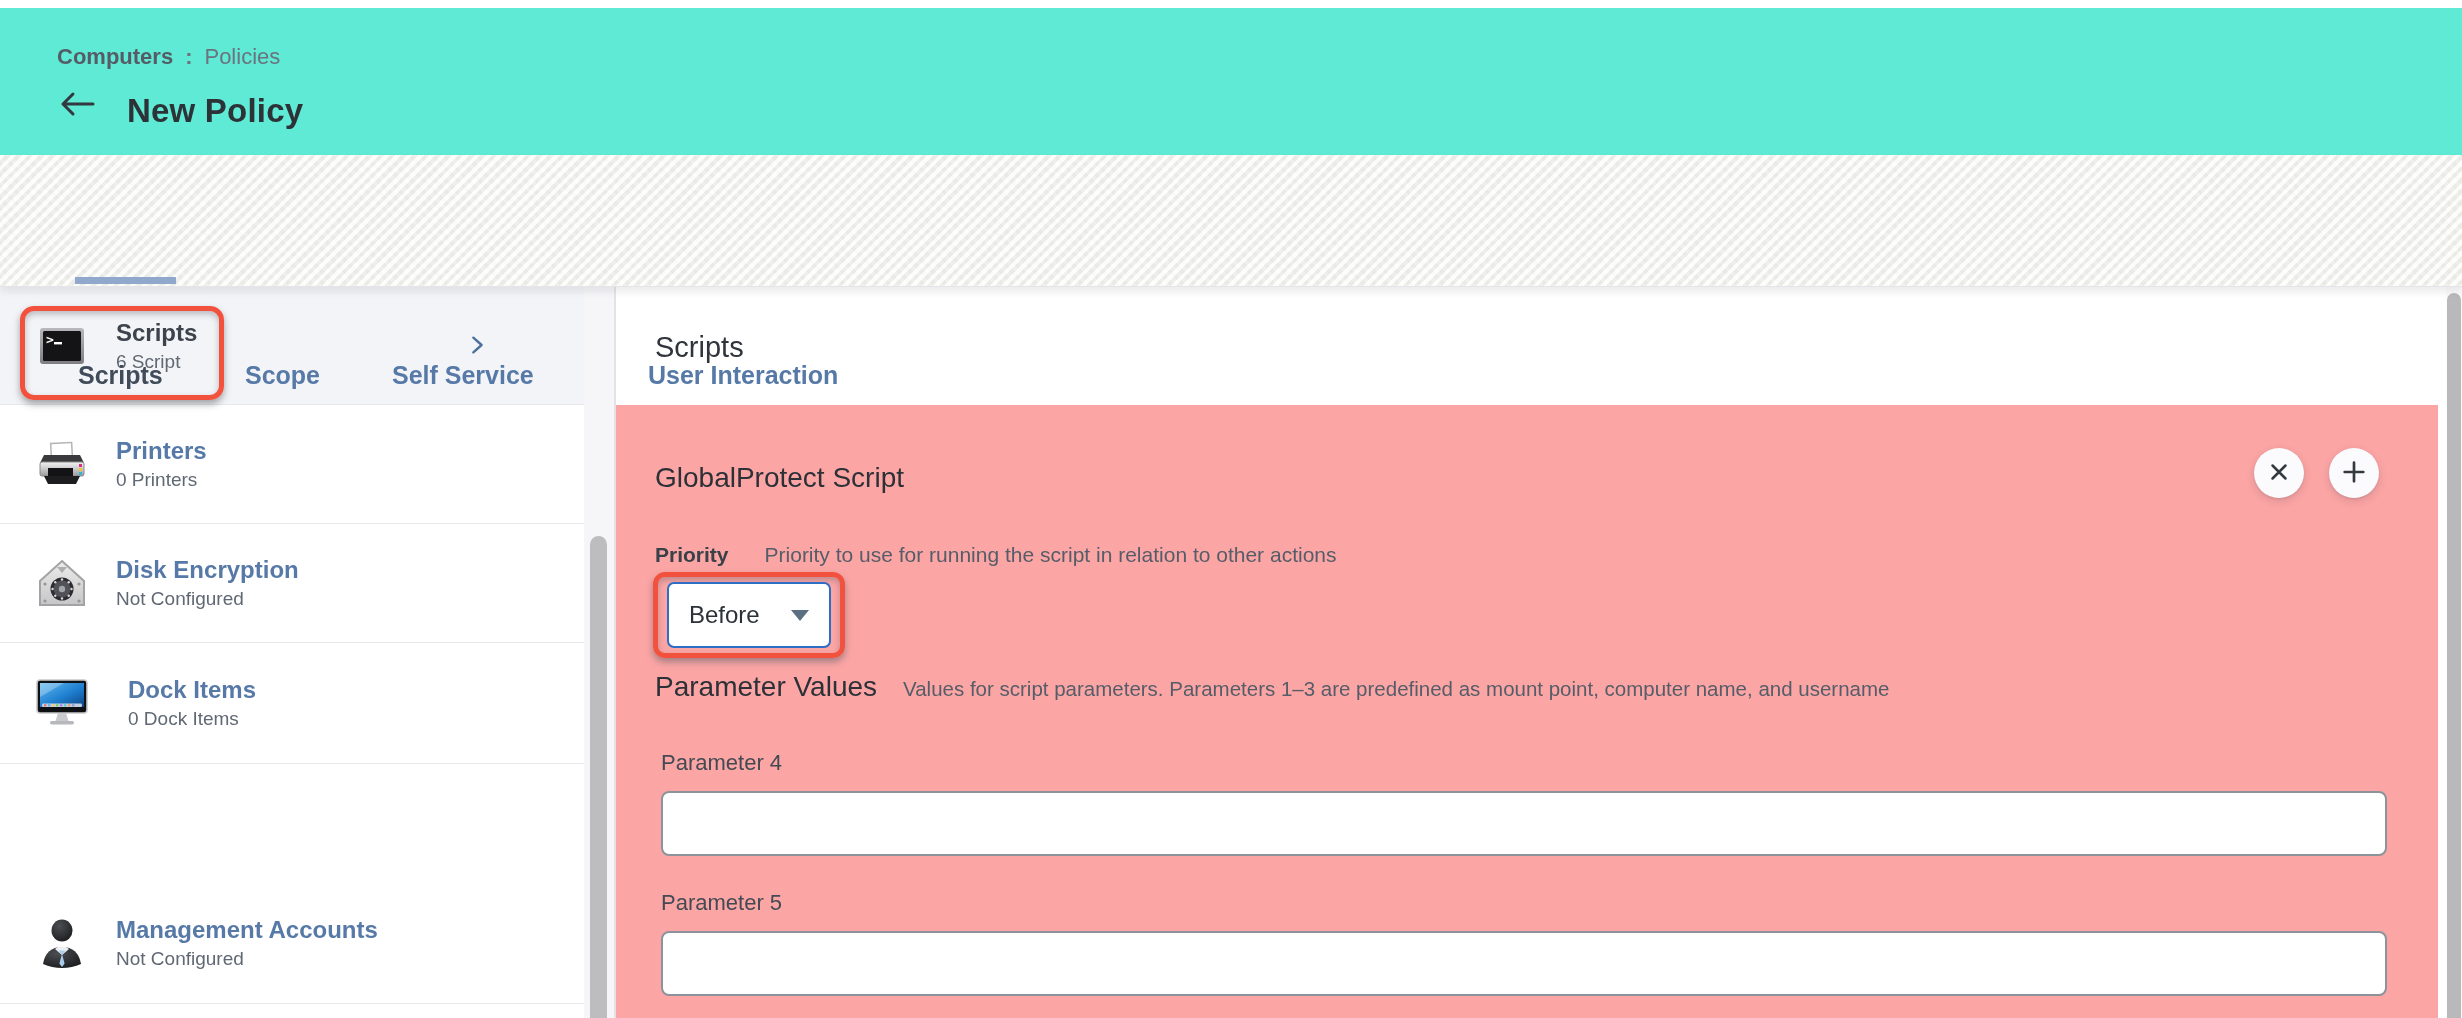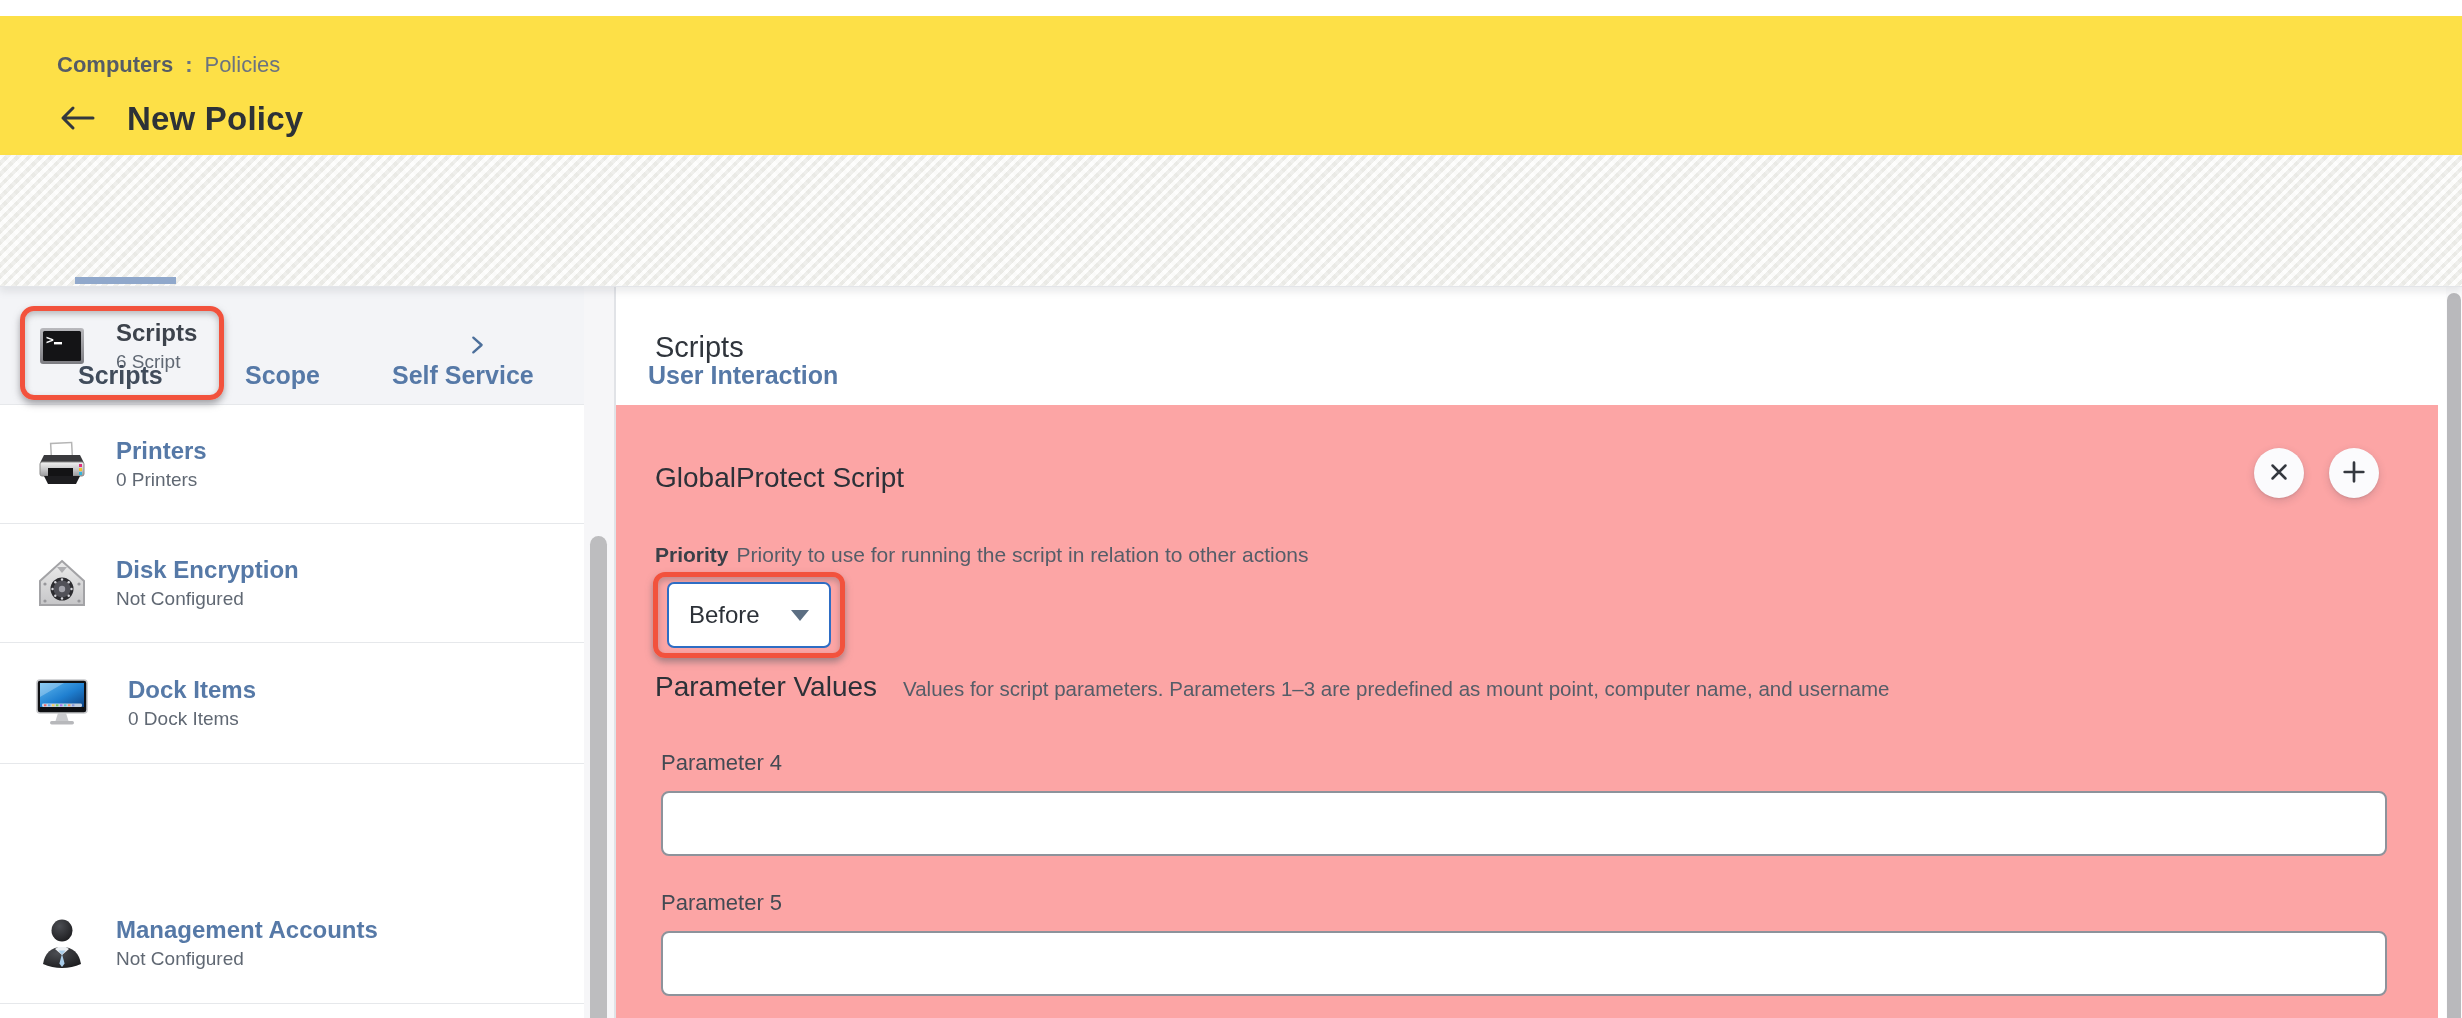--- a/index.html
+++ b/index.html
@@ -5,27 +5,27 @@
   * { margin:0; padding:0; box-sizing:border-box; }
   html,body { background:#ffffff; }
   .screen {
     position:relative; width:2462px; height:1018px; overflow:hidden;
     font-family:"Liberation Sans", sans-serif; background:#ffffff;
     -webkit-font-smoothing:antialiased;
   }
 
   
   .app-header {
-    position:absolute; left:0; top:16px; width:2462px; height:176px;
-    background:#fde047; border-bottom:2px solid #d9dde2;
+    position:absolute; left:0; top:8px; width:2462px; height:176px;
+    background:#5eead4; border-bottom:2px solid #d9dde2;
   }
   .breadcrumb { position:absolute; left:57px; top:36px; font-size:22px; color:#6b7380; display:flex; gap:12px; align-items:baseline; }
   .breadcrumb .crumb-strong { font-weight:bold; color:#555c66; }
   .breadcrumb .crumb-sep { font-weight:bold; color:#6b7380; }
-  .title-row { position:absolute; left:60px; top:84px; display:flex; align-items:center; gap:31px; }
+  .title-row { position:absolute; left:60px; top:84px; display:flex; align-items:flex-start; gap:31px; }
   .back-btn { width:36px; height:26px; display:flex; align-items:center; justify-content:center; cursor:pointer; background:none; border:none; }
   .page-title { font-size:33px; font-weight:bold; color:#2d3237; letter-spacing:.2px; }
 
   
   .tabbar {
     position:absolute; left:0; top:155px; width:2462px; height:132px;
     background-color:#f6f6f3;
     background-image:
       repeating-linear-gradient(135deg, rgba(255,255,255,0.70) 0 4px, rgba(226,226,221,0.45) 4px 8px),
       repeating-linear-gradient(45deg, rgba(255,255,255,0.40) 0 4px, rgba(231,231,226,0.35) 4px 8px);
@@ -71,21 +71,21 @@
   .main-header { position:absolute; left:616px; top:287px; width:1822px; height:118px; background:#ffffff; }
   .main-title { position:absolute; left:39px; top:44px; font-size:29px; color:#30353c; }
   .script-card { position:absolute; left:616px; top:405px; width:1822px; height:613px; background:#fca5a5; }
   .card-title { position:absolute; left:39px; top:57px; font-size:28px; color:#2c3138; }
   .card-buttons { position:absolute; top:43px; right:59px; display:flex; gap:25px; }
   .circle-btn {
     width:50px; height:50px; border-radius:50%; background:#fbfbfd; border:none; cursor:pointer;
     display:flex; align-items:center; justify-content:center;
     box-shadow:0 3px 8px rgba(40,45,60,.16), 0 1px 2px rgba(40,45,60,.10);
   }
-  .priority-row { position:absolute; left:39px; top:138px; display:flex; align-items:baseline; gap:8px; }
+  .priority-row { position:absolute; left:39px; top:138px; display:flex; align-items:baseline; gap:36px; }
   .priority-label { font-size:21px; font-weight:bold; color:#3a4048; }
   .priority-desc { font-size:21px; color:#555d68; }
 
   .dropdown-annotation {
     position:absolute; left:37px; top:167px; width:192px; height:86px;
     border:5px solid #f2523d; border-radius:12px; padding:5px 9px;
     box-shadow:0 4px 7px rgba(95,95,100,.55), inset 0 3px 6px rgba(95,95,100,.40);
   }
   .dropdown {
     width:164px; height:66px; background:#ffffff; border:2px solid #2e6dc4; border-radius:7px;

